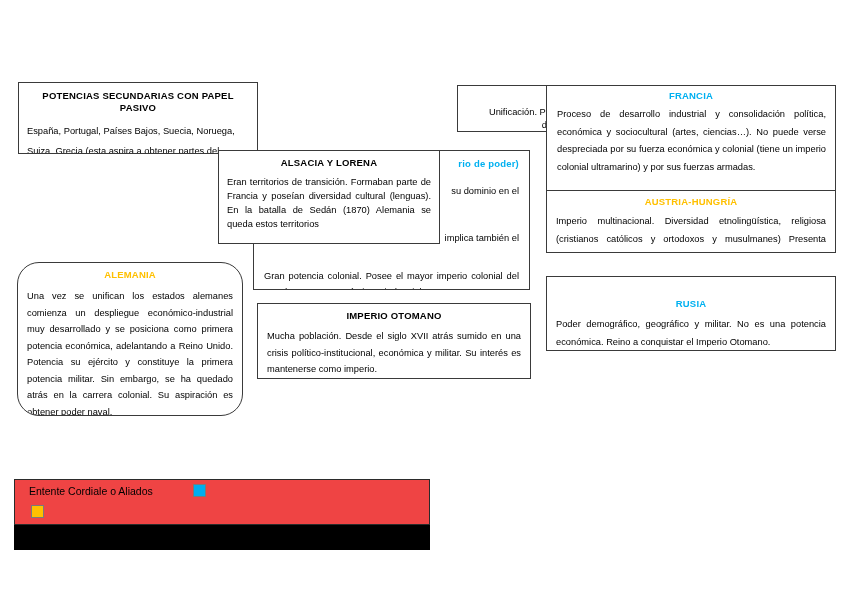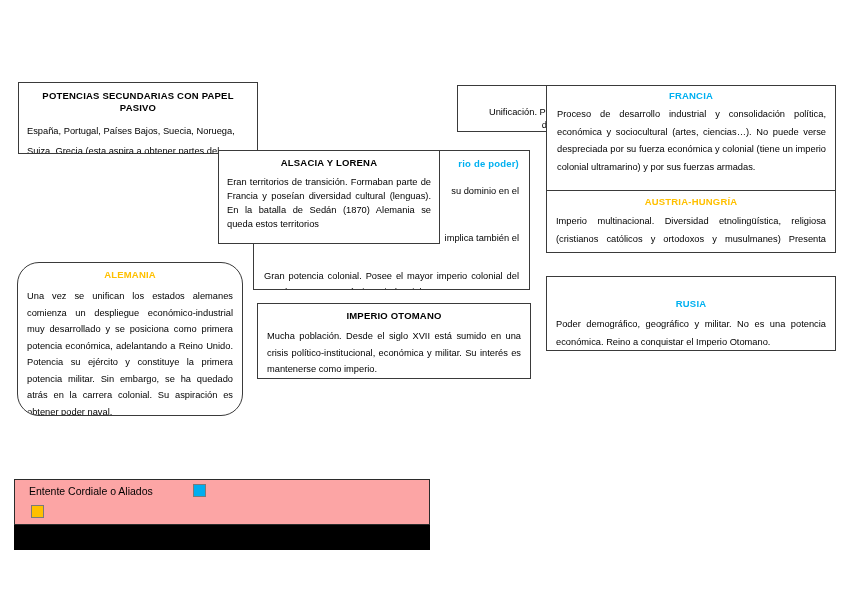--- a/index.html
+++ b/index.html
@@ -34,21 +34,21 @@
     margin:0 10px 6px 10px;
     text-justify:inter-word;
   }
   .t-black{color:#000000;}
   .t-orange{color:#FFC000;}
   .t-cyan{color:#00B0F0;}
 
   
   .legend{
     position:absolute;
-    background:#fca5a5;
+    background:#ef4444;
     border:1px solid #2b2b2b;
     box-sizing:border-box;
   }
   .legend-row{
     display:flex;align-items:center;
     height:21px;
     padding-left:14px;
   }
   .legend-label{
     font-size:10.5px;
@@ -110,21 +110,21 @@
     <span class="body" style="line-height:17.5px;margin-left:9px;margin-right:9px;">Poder demográfico, geográfico y militar. No es una potencia económica. Reino a conquistar el Imperio Otomano.</span>
   </div>
 
   <div class="box" style="left:17px;top:262px;width:226px;height:154px;z-index:5;border-radius:22px;">
     <span class="title t-orange" style="margin-top:6px;margin-bottom:7px;">ALEMANIA</span>
     <span class="body" style="line-height:16.5px;margin-left:9px;margin-right:9px;">Una vez se unifican los estados alemanes comienza un despliegue económico-industrial muy desarrollado y se posiciona como primera potencia económica, adelantando a Reino Unido. Potencia su ejército y constituye la primera potencia militar. Sin embargo, se ha quedado atrás en la carrera colonial. Su aspiración es obtener poder naval.</span>
   </div>
 
   <div class="box" style="left:257px;top:303px;width:274px;height:76px;z-index:5;">
     <span class="title t-black" style="margin-top:6px;margin-bottom:6px;">IMPERIO OTOMANO</span>
-    <span class="body" style="line-height:16.5px;margin-left:9px;margin-right:9px;">Mucha población. Desde el siglo XVII está sumido en una crisis político-institucional, económica y militar. Su interés es mantenerse como imperio.</span>
+    <span class="body" style="line-height:16.5px;margin-left:9px;margin-right:9px;">Mucha población. Desde el siglo XVII atrás sumido en una crisis político-institucional, económica y militar. Su interés es mantenerse como imperio.</span>
   </div>
 
   <div class="legend" style="left:14px;top:479px;width:416px;height:46px;">
     <div class="legend-row">
       <span class="legend-label">Entente Cordiale o Aliados</span>
       <span class="swatch sw-gap-a" style="background:#00AEEF;"></span>
     </div>
     <div class="legend-row">
       <span class="swatch sw-gap-b" style="background:#FFC000;"></span>
     </div>

